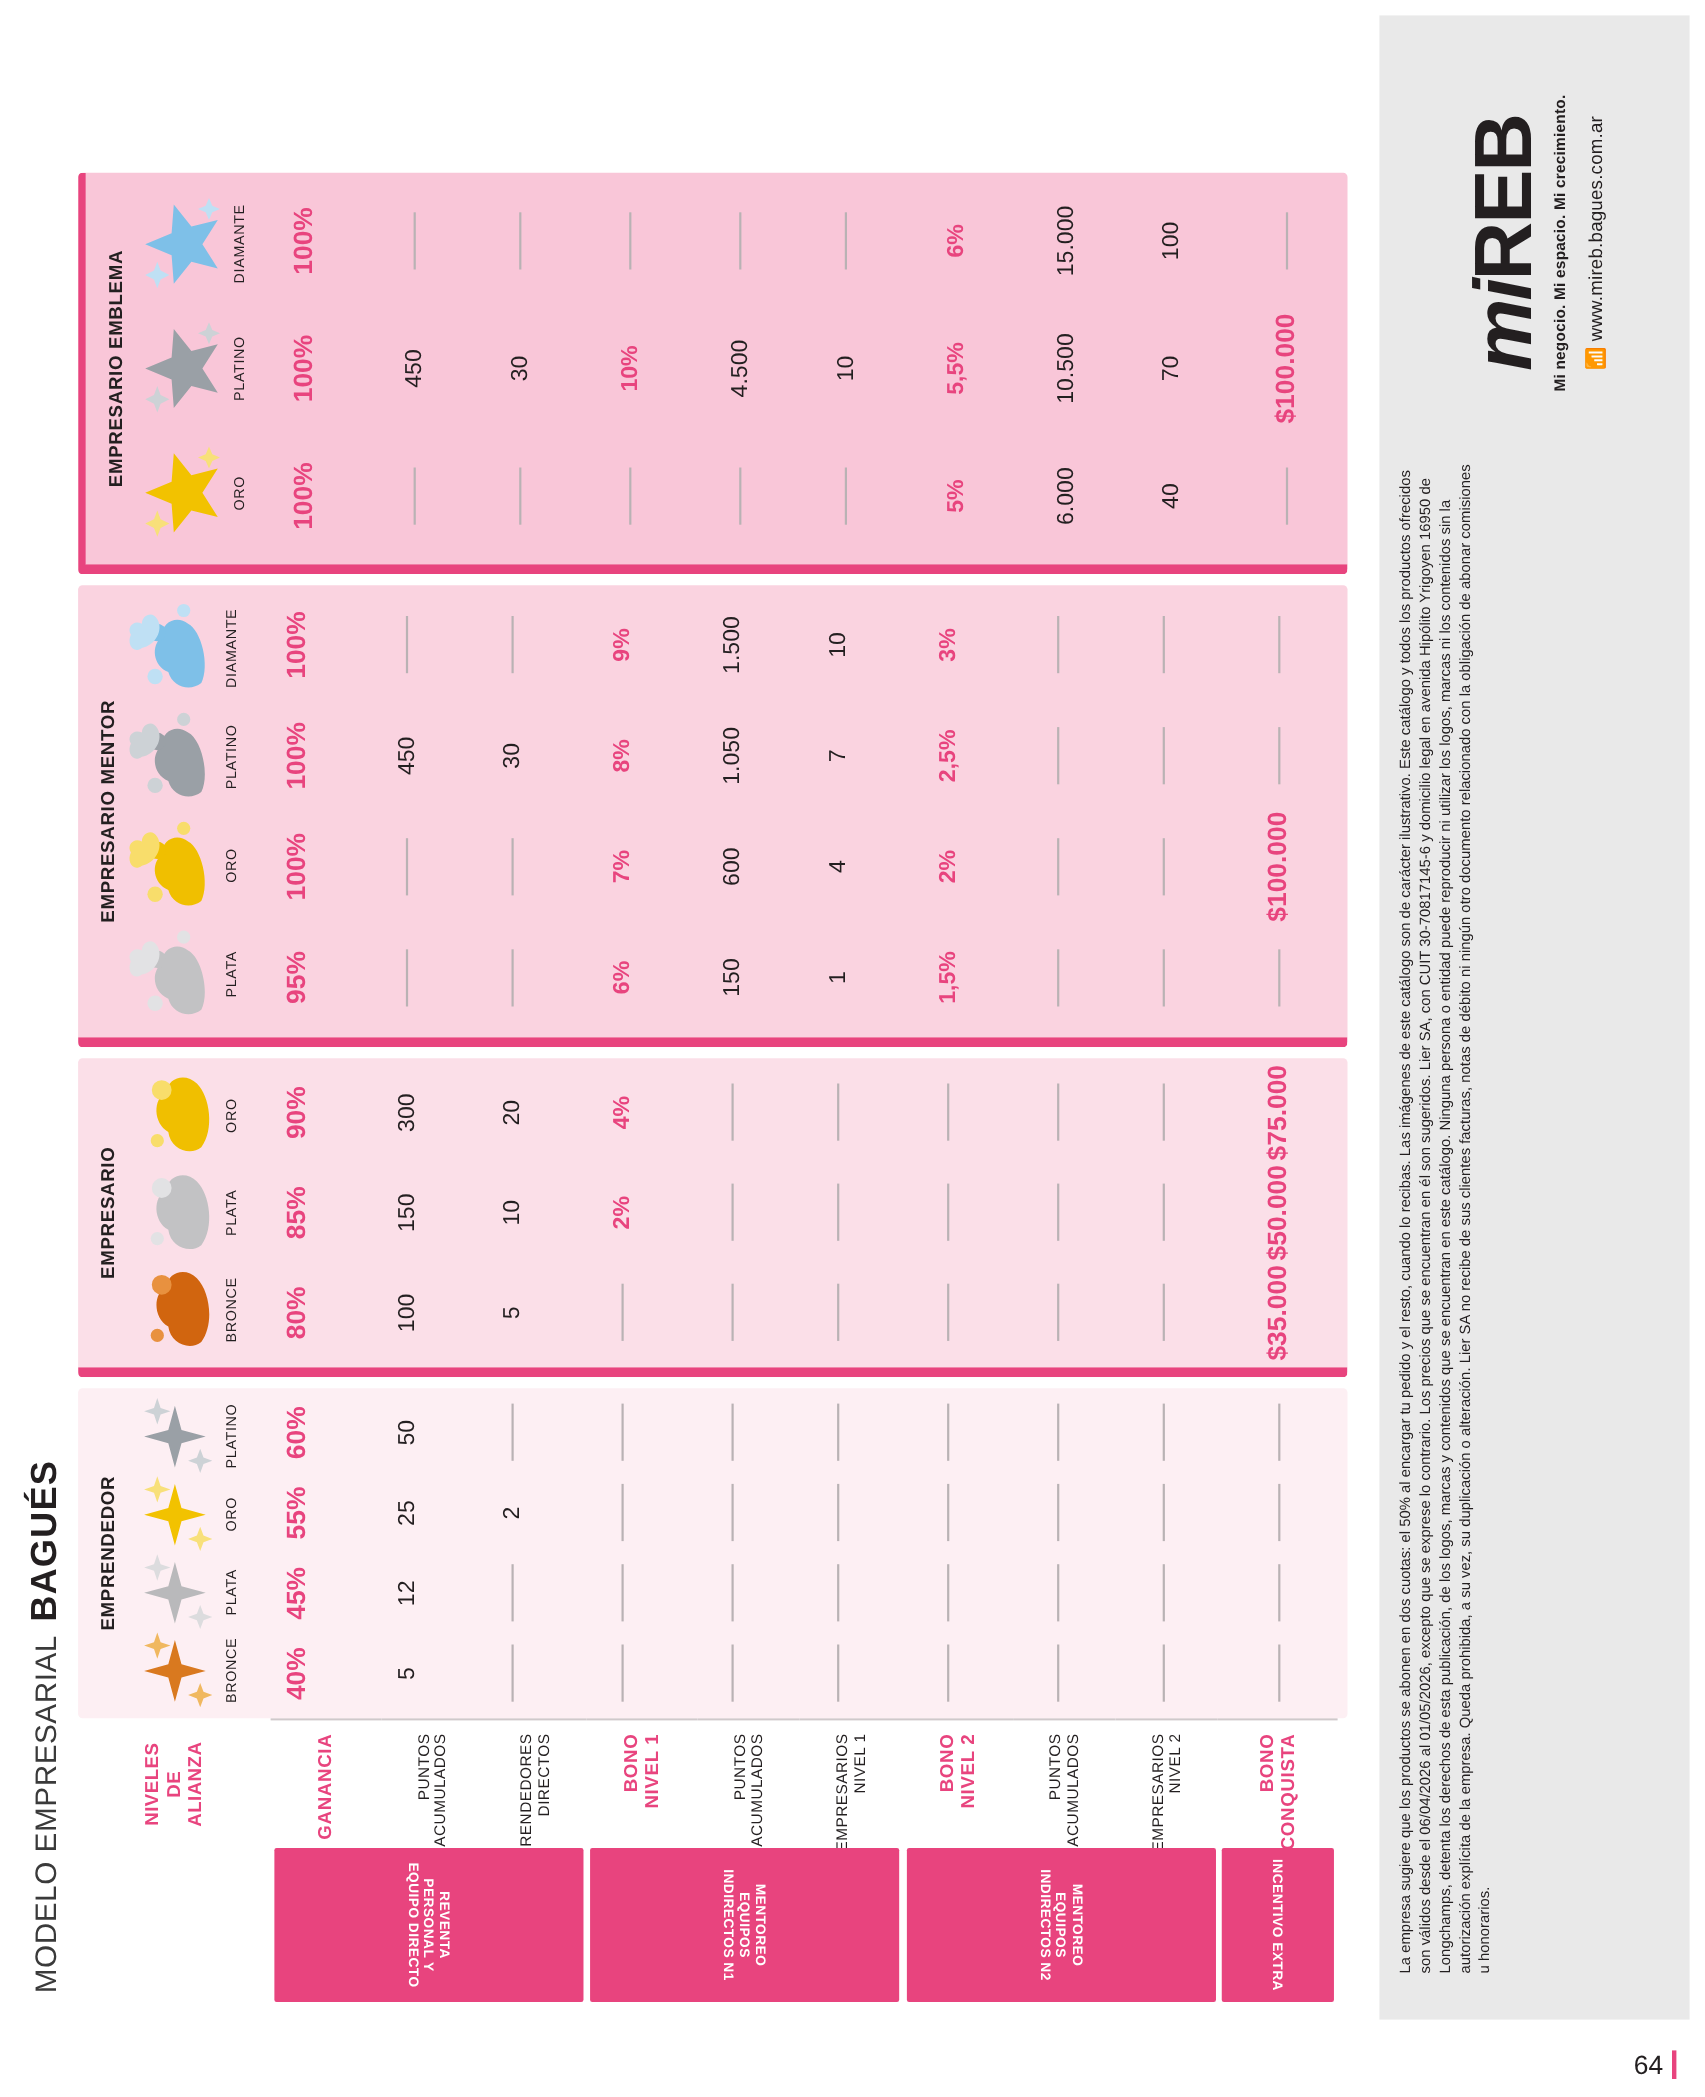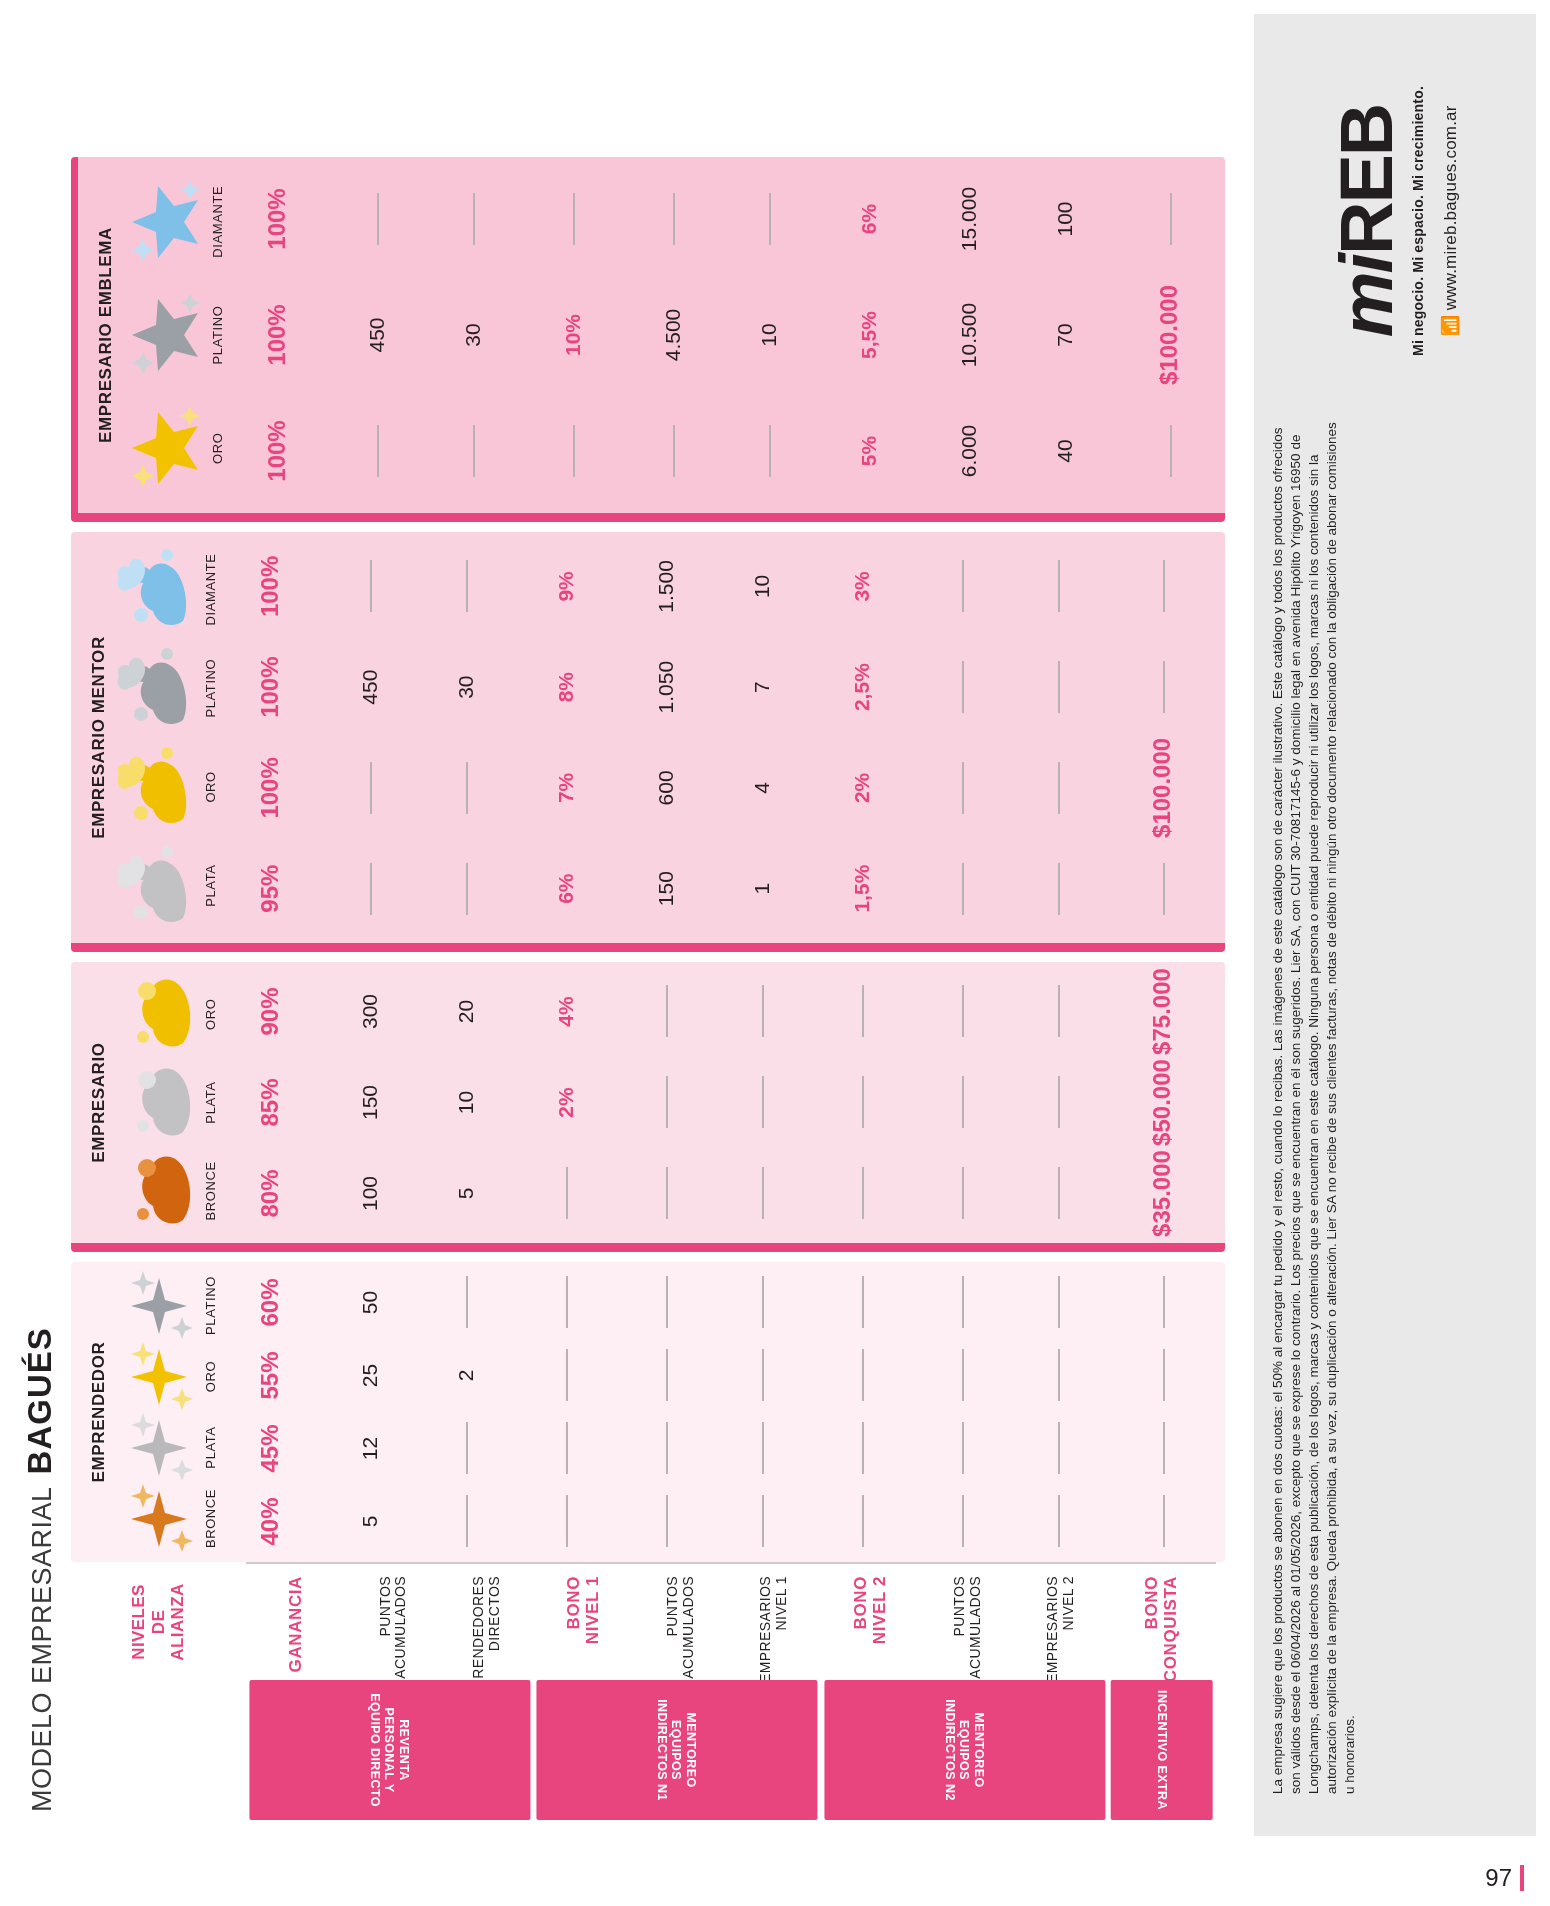--- a/index.html
+++ b/index.html
@@ -649,15 +649,15 @@
           <span>www.mireb.bagues.com.ar</span>
         </div>
       </div>
       <div class="legal">
         <p>La empresa sugiere que los productos se abonen en dos cuotas: el 50% al encargar tu pedido y el resto, cuando lo recibas. Las imágenes de este catálogo son de carácter ilustrativo. Este catálogo y todos los productos ofrecidos son válidos desde el 06/04/2026 al 01/05/2026, excepto que se exprese lo contrario. Los precios que se encuentran en él son sugeridos. Lier SA, con CUIT 30-70817145-6 y domicilio legal en avenida Hipólito Yrigoyen 16950 de Longchamps, detenta los derechos de esta publicación, de los logos, marcas y contenidos que se encuentran en este catálogo. Ninguna persona o entidad puede reproducir ni utilizar los logos, marcas ni los contenidos sin la autorización explícita de la empresa. Queda prohibida, a su vez, su duplicación o alteración. Lier SA no recibe de sus clientes facturas, notas de débito ni ningún otro documento relacionado con la obligación de abonar comisiones u honorarios.</p>
       </div>
     </div>
   </div>
 
   <div class="pageno">
-    <span>97</span><span class="bar"></span>
+    <span>64</span><span class="bar"></span>
   </div>
 </div>
 
 </body></html>

